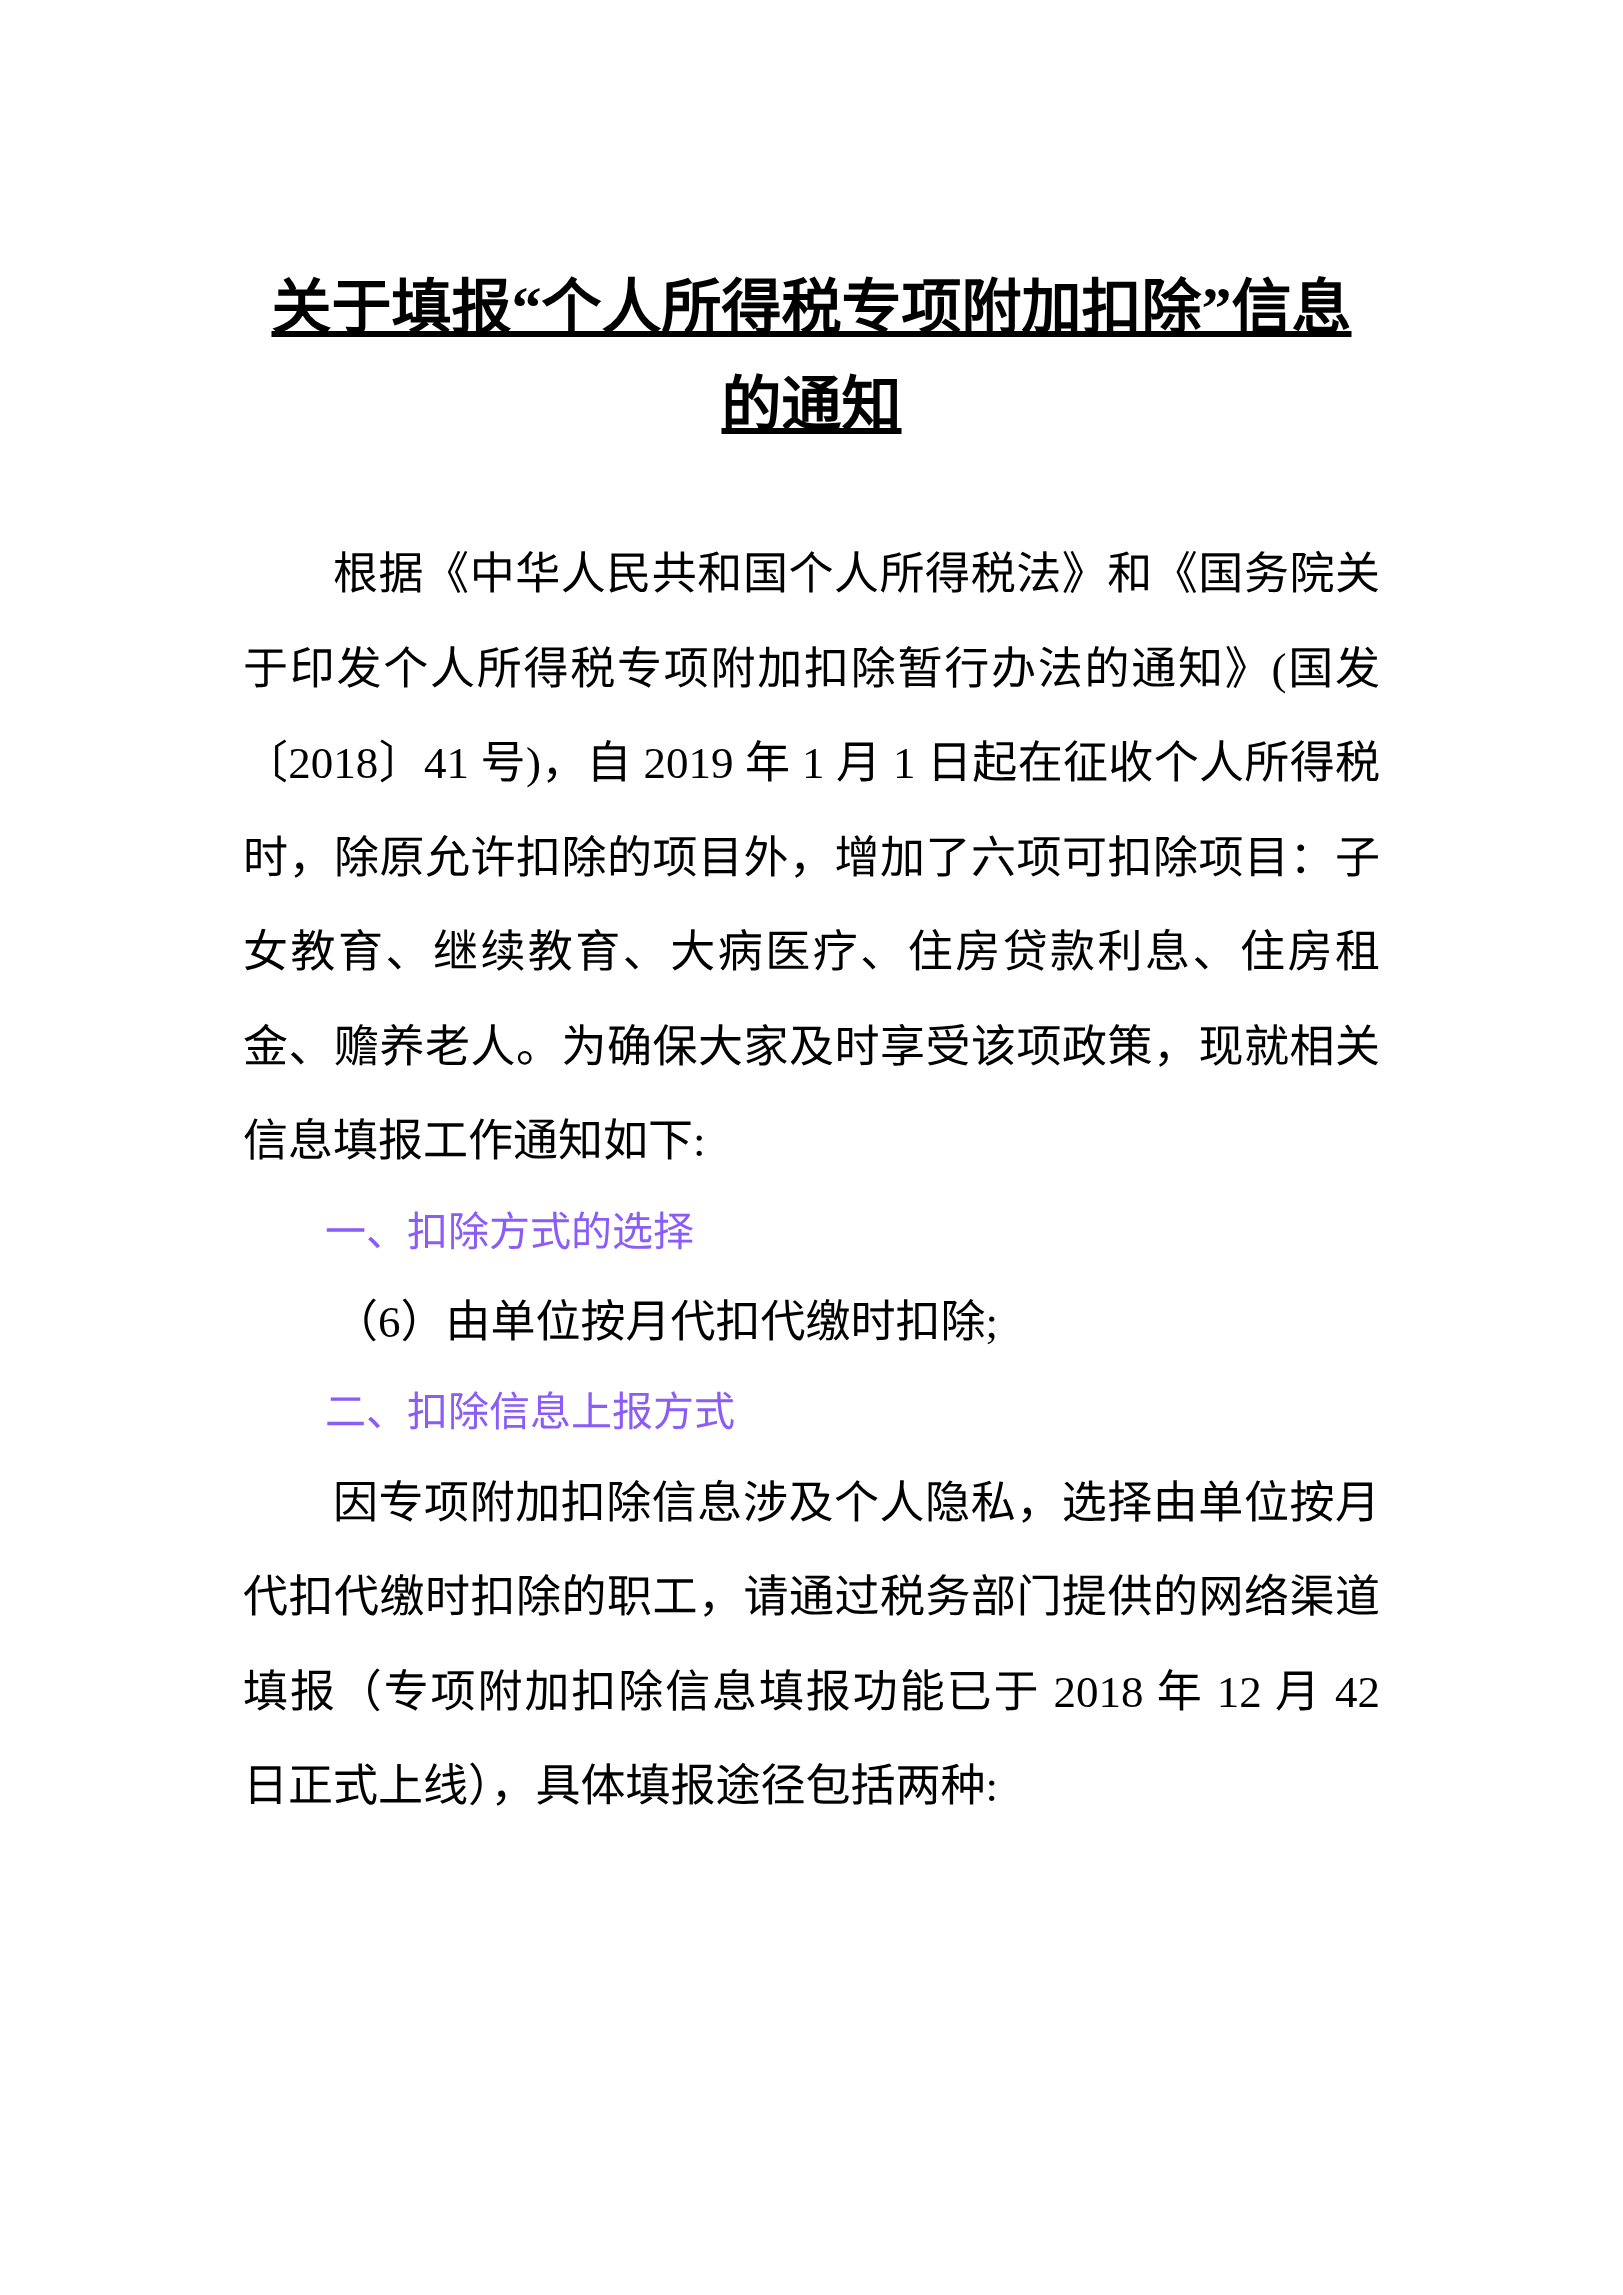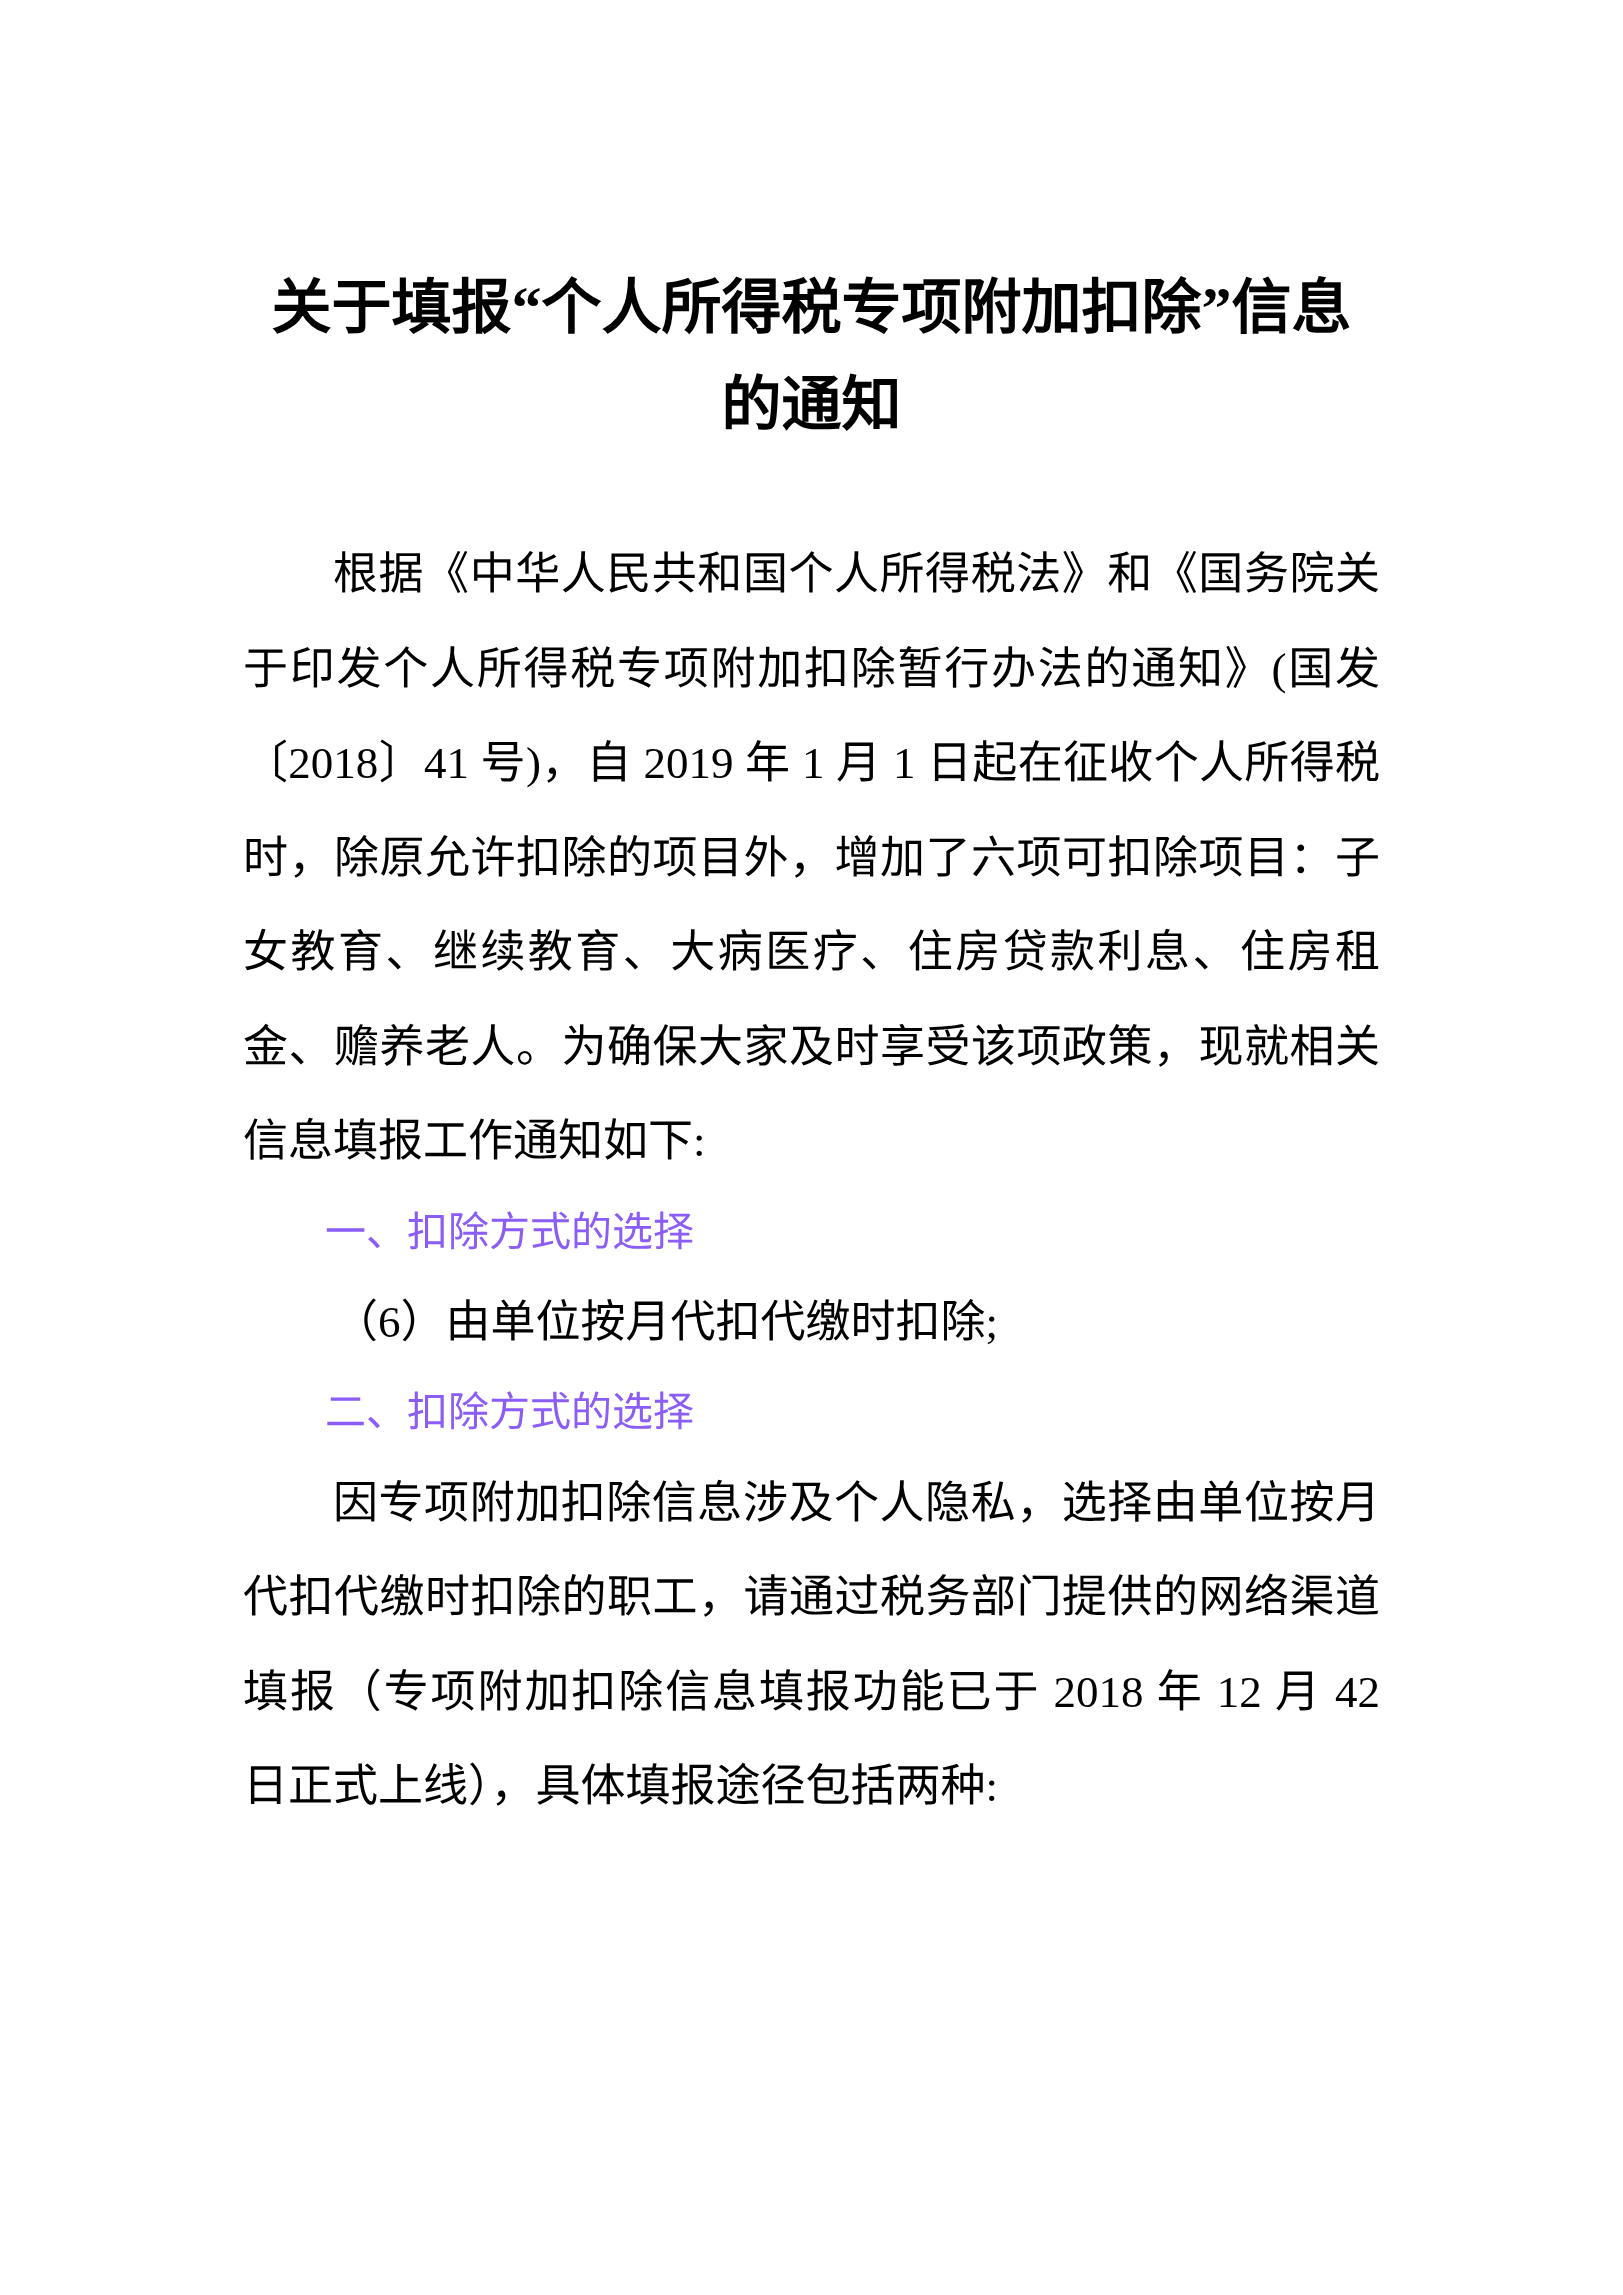--- a/index.html
+++ b/index.html
@@ -19,20 +19,21 @@
     font-family: "Liberation Serif", "DejaVu Serif", serif;
   }
   .doc-title {
     margin: 0 0 73px 0;
     font-family: "Liberation Serif", "DejaVu Serif", serif;
     font-weight: bold;
     font-size: 60px;
     line-height: 1.62;
     text-align: center;
     color: #000000;
+    text-decoration: underline;
   }
   .doc-body {
     width: 100%;
   }
   .para {
     margin: 0;
     font-family: "Liberation Serif", "DejaVu Serif", serif;
     font-weight: normal;
     font-size: 45px;
     line-height: 2.1;
@@ -61,18 +62,18 @@
   <div class="doc-body">
     <p class="para">根据《中华人民共和国个人所得税法》和《国务院关于印发个人所得税专项附加扣除暂行办法的通知》(国发〔2018〕41 号)，自 2019 年 1 月 1 日起在征收个人所得税时，除原允许扣除的项目外，增加了六项可扣除项目：子女教育、继续教育、大病医疗、住房贷款利息、住房租金、赡养老人。为确保大家及时享受该项政策，现就相关信息填报工作通知如下:</p>
 
     <p class="heading">一、扣除方式的选择</p>
 
 
     <p class="para">（6）由单位按月代扣代缴时扣除;</p>
 
 
 
-    <p class="heading">二、扣除方式的选择</p>
+    <p class="heading">二、扣除信息上报方式</p>
 
     <p class="para">因专项附加扣除信息涉及个人隐私，选择由单位按月代扣代缴时扣除的职工，请通过税务部门提供的网络渠道填报（专项附加扣除信息填报功能已于 2018 年 12 月 42 日正式上线），具体填报途径包括两种:</p>
   </div>
 </div>
 
 
 </body></html>

